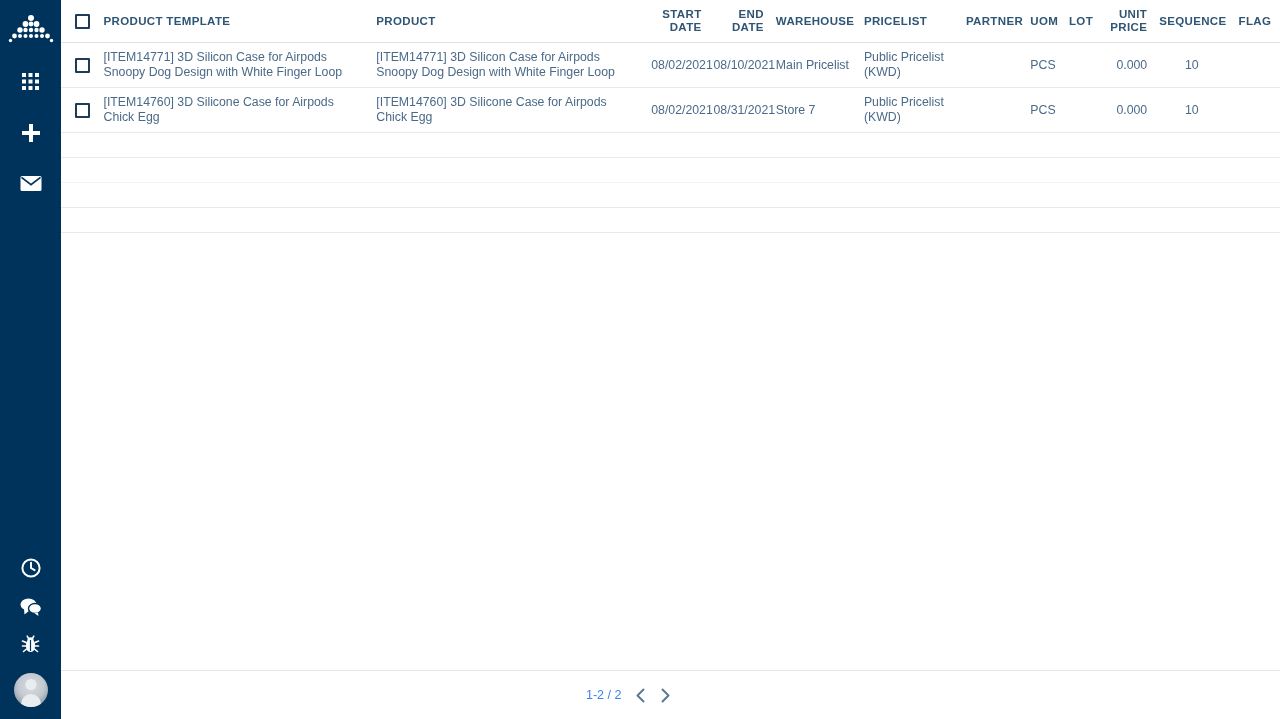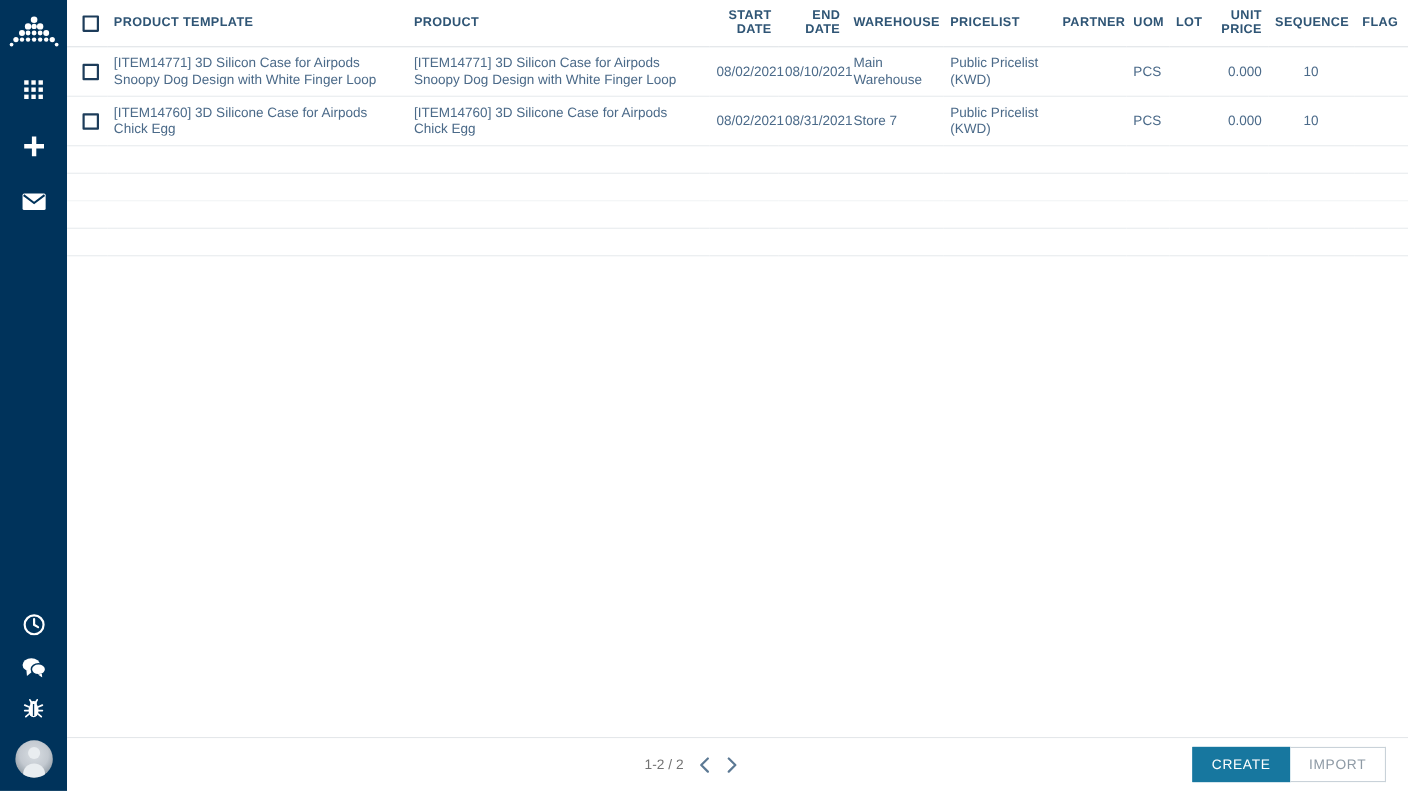--- a/index.html
+++ b/index.html
@@ -260,21 +260,21 @@
     display: flex;
     align-items: center;
   }
 
   .pager {
     position: absolute;
     left: 525px;
     display: flex;
     align-items: center;
     gap: 14px;
-    color: #737373;
+    color: #3b82f6;
     font-size: 12.5px;
   }
 
   .pager-arrow {
     cursor: pointer;
     color: #5c7994;
     display: flex;
     align-items: center;
   }
 
@@ -446,21 +446,21 @@
               <span class="chk"></span>
             </td>
             <td class="col-ptemplate">
               <span class="cell-link">[ITEM14771] 3D Silicon Case for Airpods Snoopy Dog Design with White Finger Loop</span>
             </td>
             <td class="col-product">
               <span class="cell-link">[ITEM14771] 3D Silicon Case for Airpods Snoopy Dog Design with White Finger Loop</span>
             </td>
             <td class="col-start">08/02/2021</td>
             <td class="col-end">08/10/2021</td>
-            <td class="col-warehouse">Main Warehouse</td>
+            <td class="col-warehouse">Main Pricelist</td>
             <td class="col-pricelist">Public Pricelist (KWD)</td>
             <td class="col-partner"></td>
             <td class="col-uom">PCS</td>
             <td class="col-lot"></td>
             <td class="col-uprice">0.000</td>
             <td class="col-sequence">10</td>
             <td class="col-flag"></td>
           </tr>
 
           <tr>
@@ -511,20 +511,16 @@
             <path d="M8.5 1.5 L2.5 7.5 L8.5 13.5" fill="none" stroke="#5c7994" stroke-width="2" stroke-linecap="round" stroke-linejoin="round"></path>
           </svg>
         </span>
         <span class="pager-arrow">
           <svg width="11" height="15" viewBox="0 0 11 15">
             <path d="M2.5 1.5 L8.5 7.5 L2.5 13.5" fill="none" stroke="#5c7994" stroke-width="2" stroke-linecap="round" stroke-linejoin="round"></path>
           </svg>
         </span>
       </div>
 
-      <div class="footer-actions">
-        <button class="btn btn-create">CREATE</button>
-        <button class="btn btn-import">IMPORT</button>
-      </div>
     </div>
 
   </div>
 </div>
 
 </body></html>

